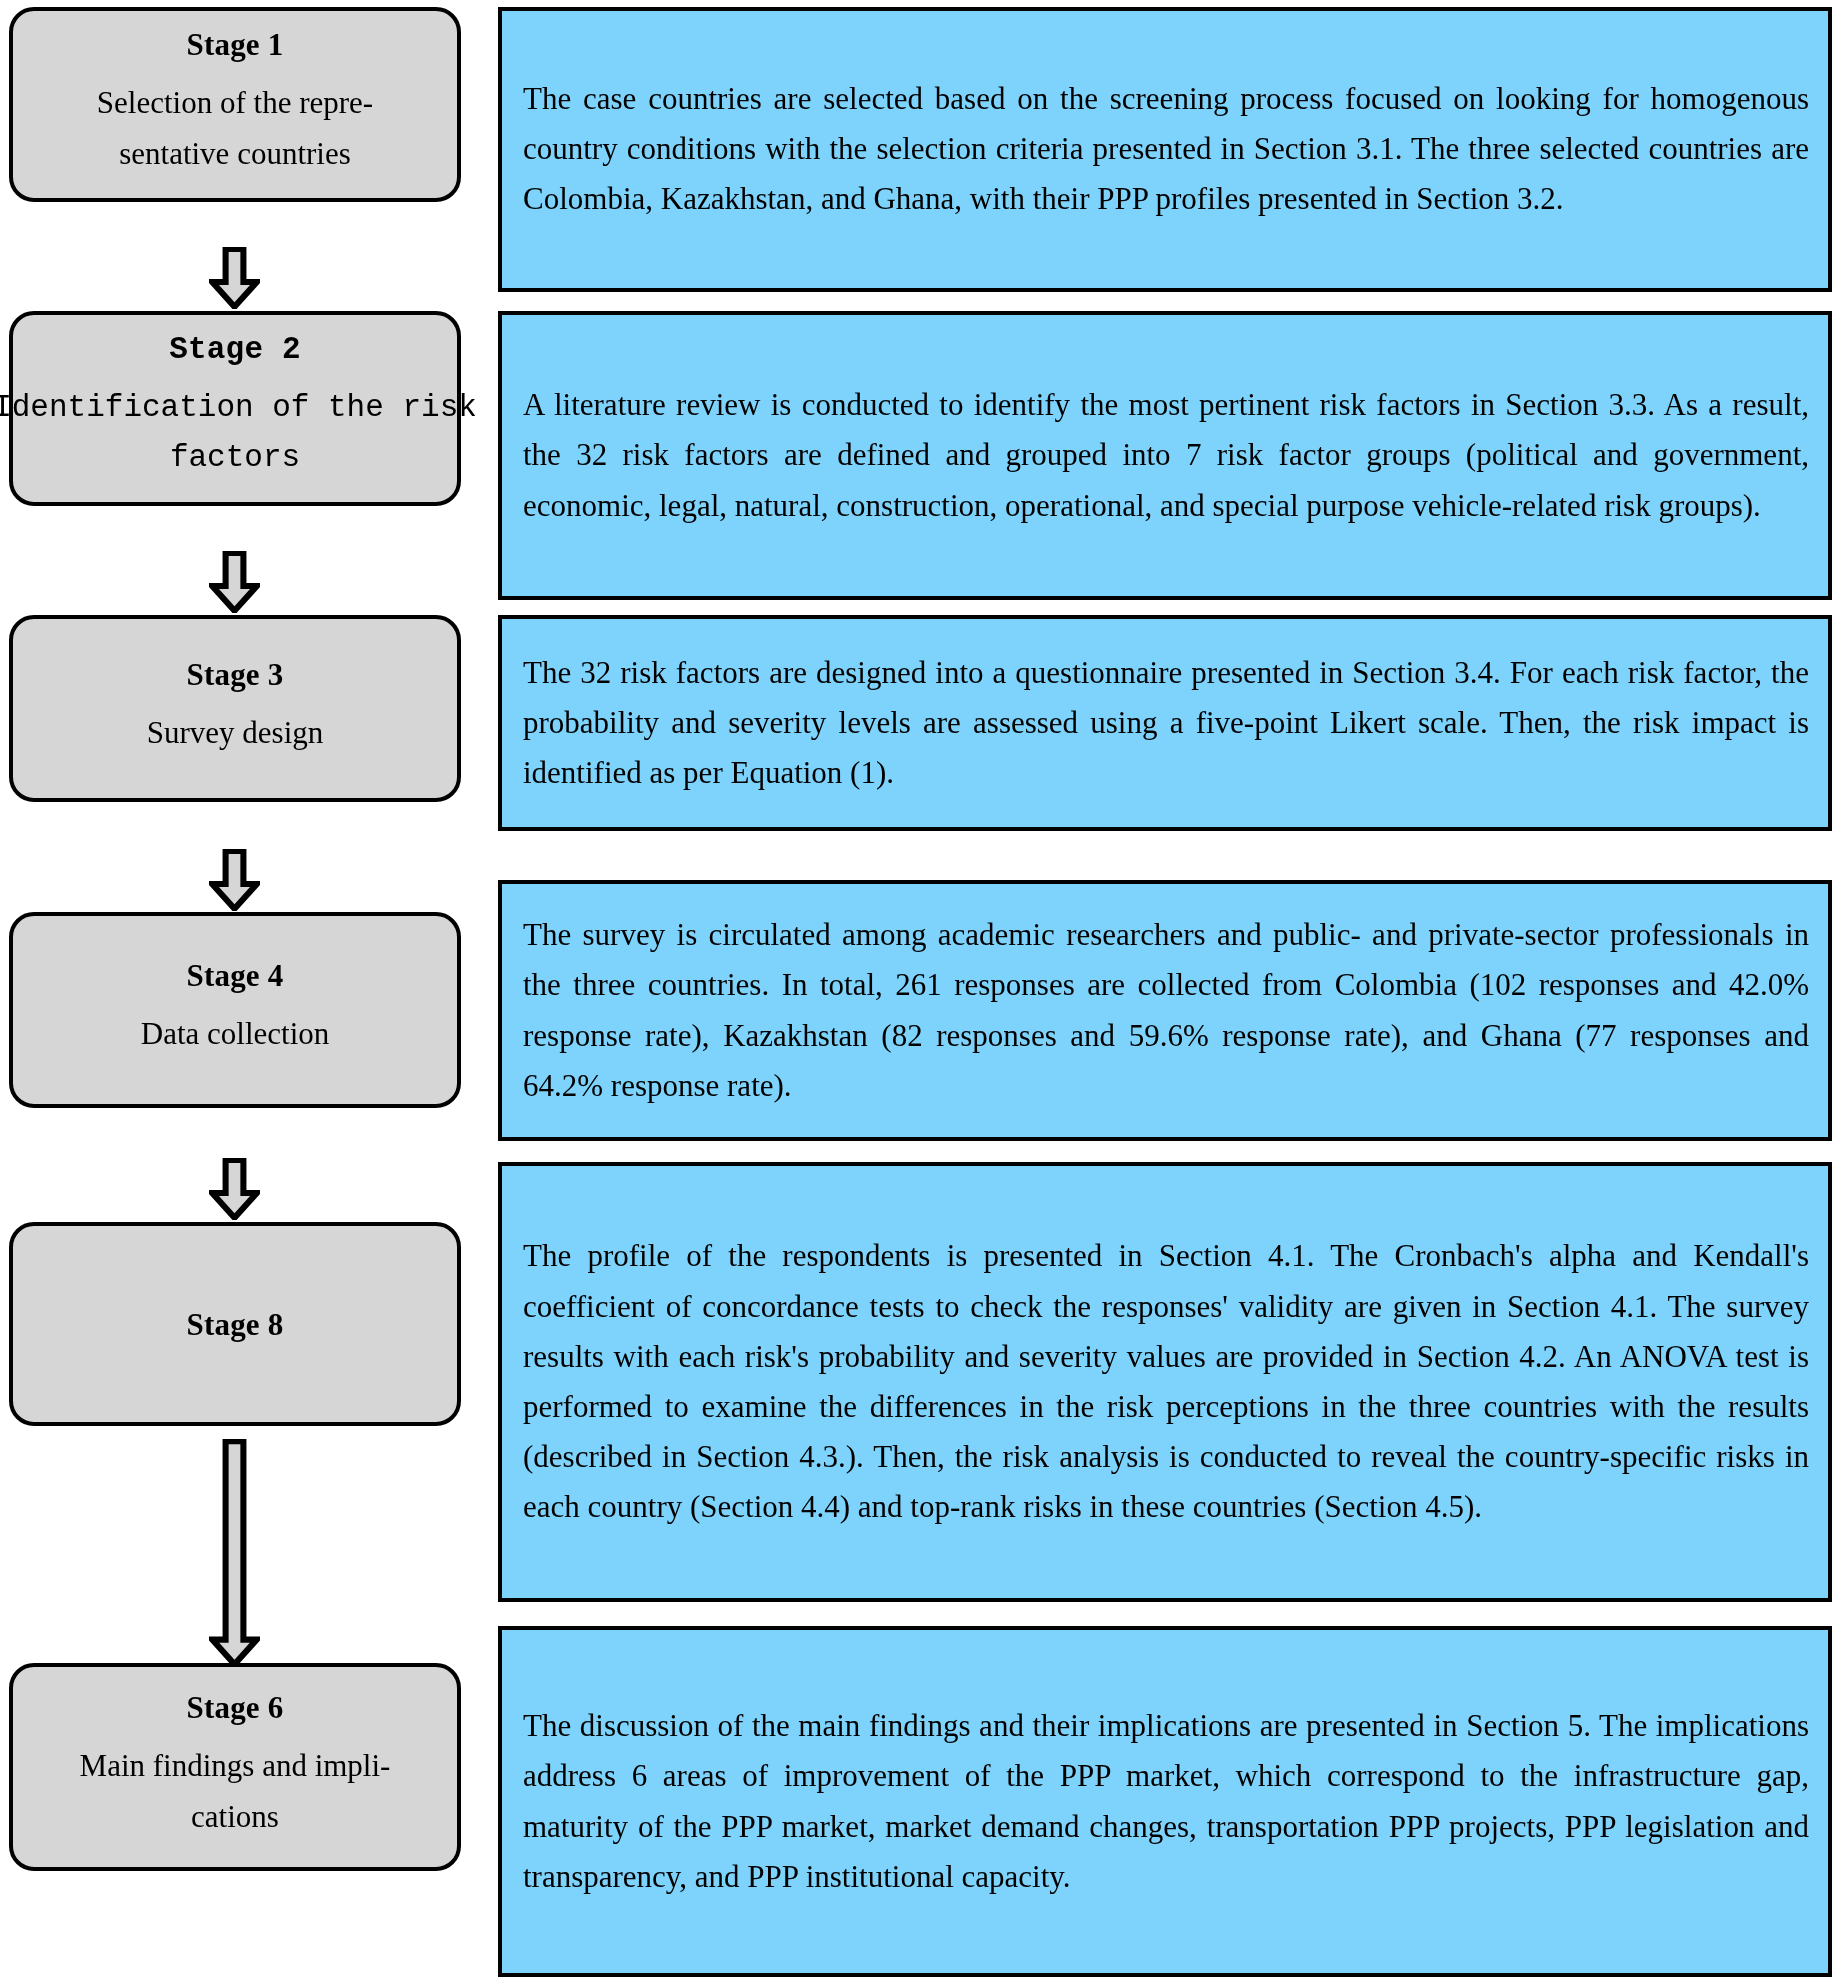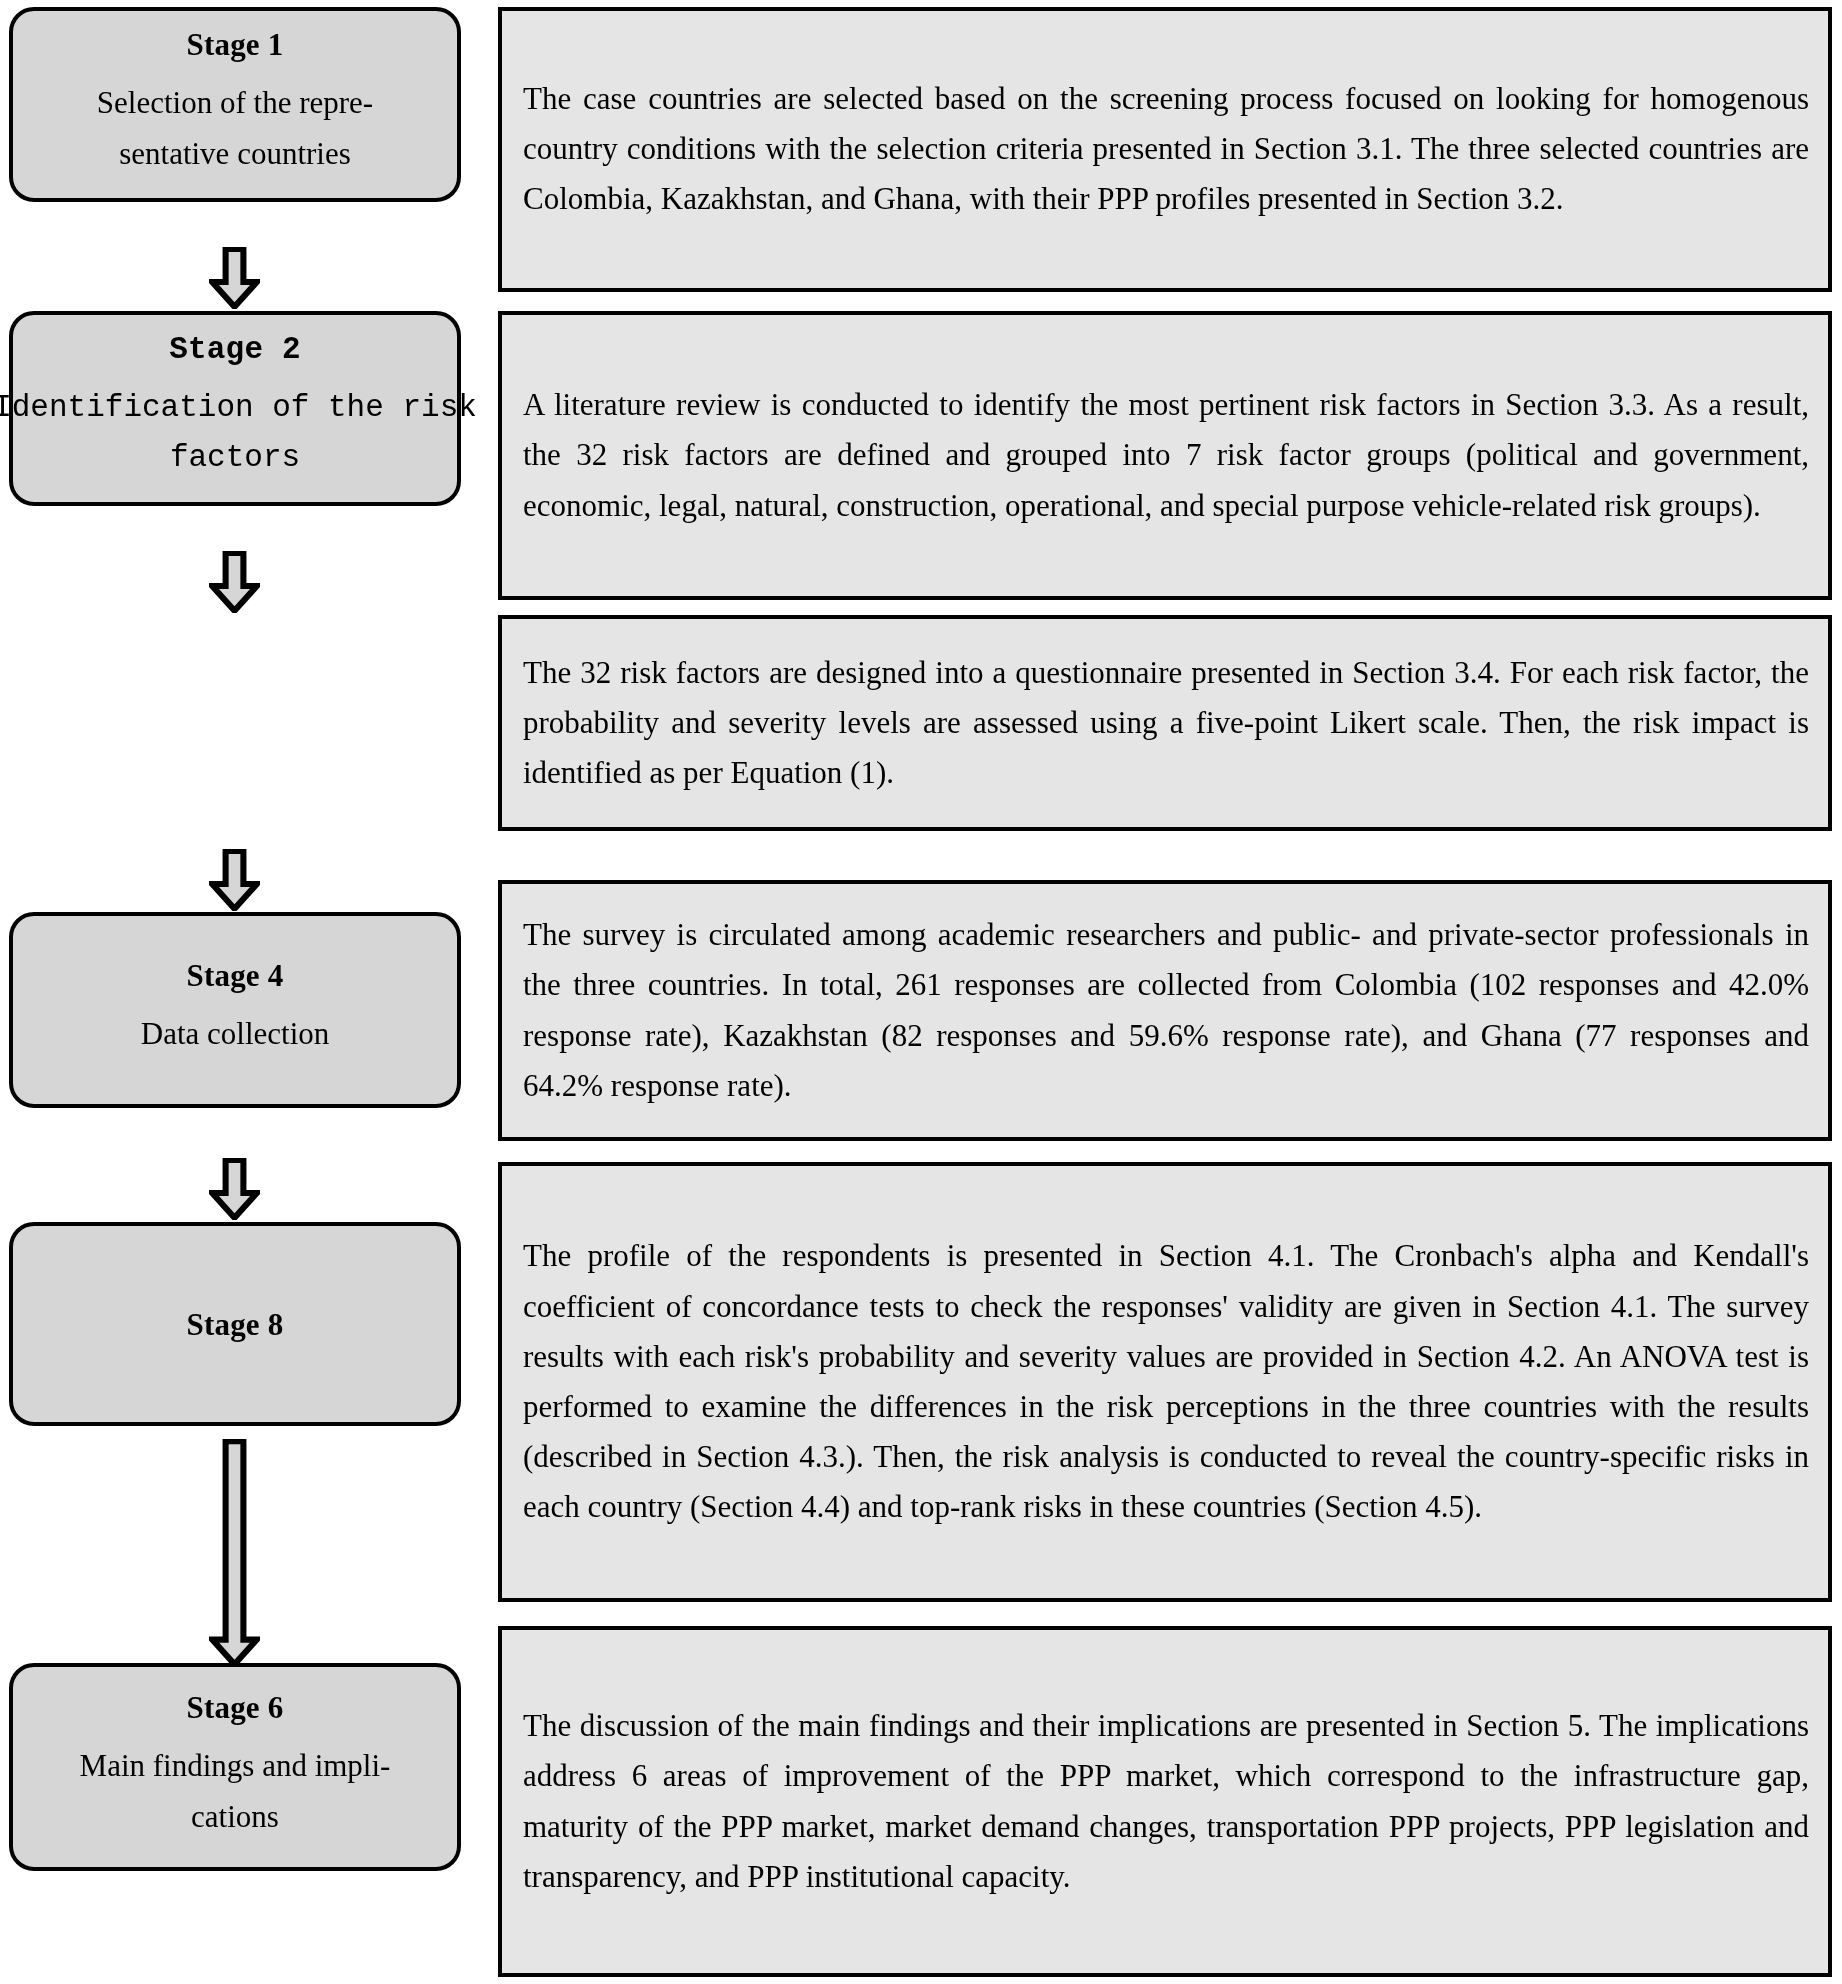--- a/index.html
+++ b/index.html
@@ -51,21 +51,21 @@
     margin-top: 18px;
   }
   .stage-desc-line { display: block; white-space: nowrap; }
 
   
   .text-box {
     position: absolute;
     left: 498px;
     width: 1334px;
     box-sizing: border-box;
-    background: #e5e5e5;
+    background: #7dd3fc;
     border: 4.5px solid #000000;
     display: flex;
     align-items: center;
   }
   .text-box p {
     margin: 0;
     padding: 0 19px 0 21px;
     font-size: 31px;
     line-height: 1.62;
     text-align: justify;
@@ -116,20 +116,26 @@
   <div class="text-box" style="top:311px; height:289px;">
     <p>A literature review is conducted to identify the most pertinent risk factors in Section 3.3. As a result, the 32 risk factors are defined and grouped into 7 risk factor groups (political and government, economic, legal, natural, construction, operational, and special purpose vehicle-related risk groups).</p>
   </div>
 
   <div class="arrow" style="left:209px; top:551px;">
     <svg width="51" height="62" viewBox="0 0 126 152">
       <polygon points="41,4 85,4 85,86 118,86 63,147 8,86 41,86" fill="#d6d6d6" stroke="#000000" stroke-width="15" stroke-linejoin="miter"></polygon>
     </svg>
   </div>
 
+  <div class="stage-box" style="top:615px; height:187px;">
+    <div class="stage-title">Stage 3</div>
+    <div class="stage-desc">
+      <span class="stage-desc-line">Survey design</span>
+    </div>
+  </div>
 
   <div class="text-box" style="top:615px; height:216px;">
     <p>The 32 risk factors are designed into a questionnaire presented in Section 3.4. For each risk factor, the probability and severity levels are assessed using a five-point Likert scale. Then, the risk impact is identified as per Equation (1).</p>
   </div>
 
   <div class="arrow" style="left:209px; top:849px;">
     <svg width="51" height="62" viewBox="0 0 126 152">
       <polygon points="41,4 85,4 85,86 118,86 63,147 8,86 41,86" fill="#d6d6d6" stroke="#000000" stroke-width="15" stroke-linejoin="miter"></polygon>
     </svg>
   </div>

